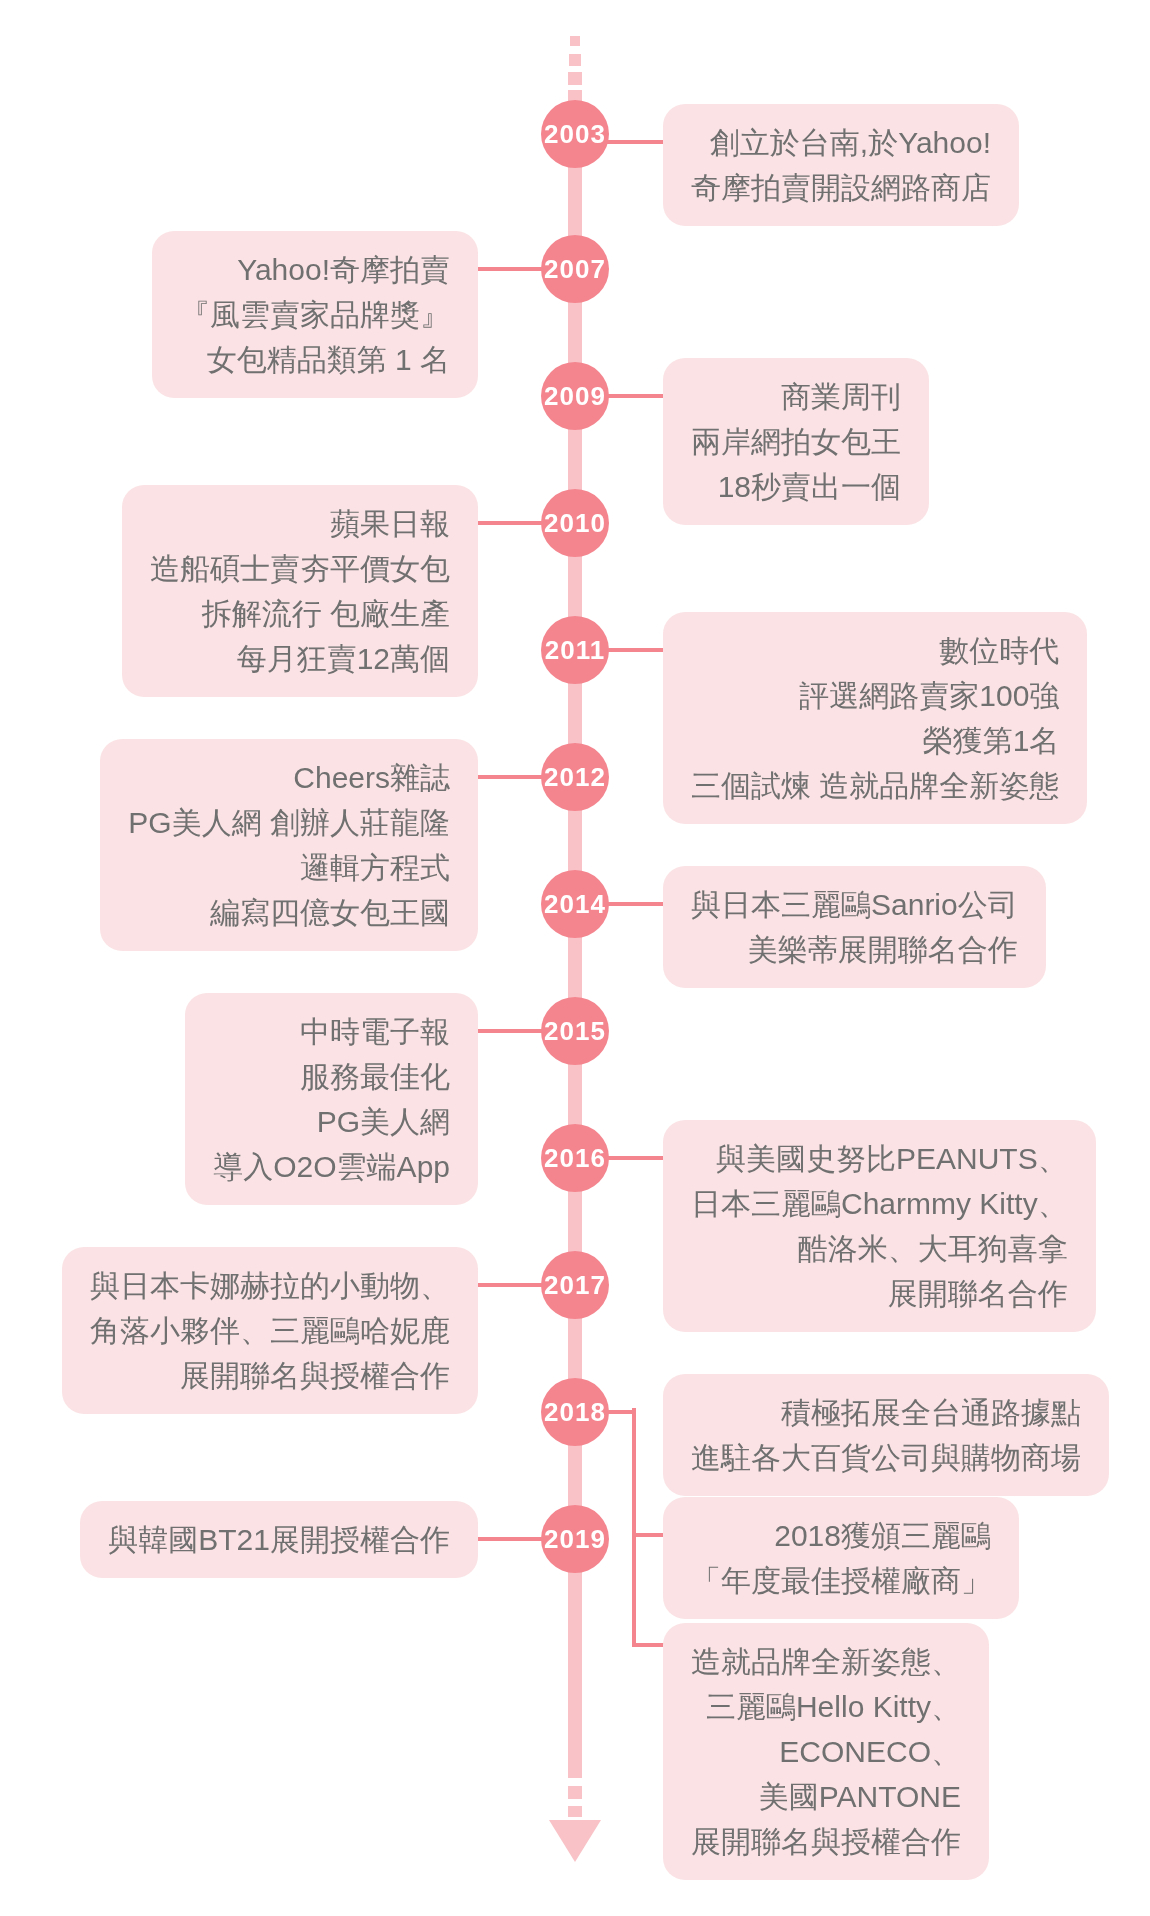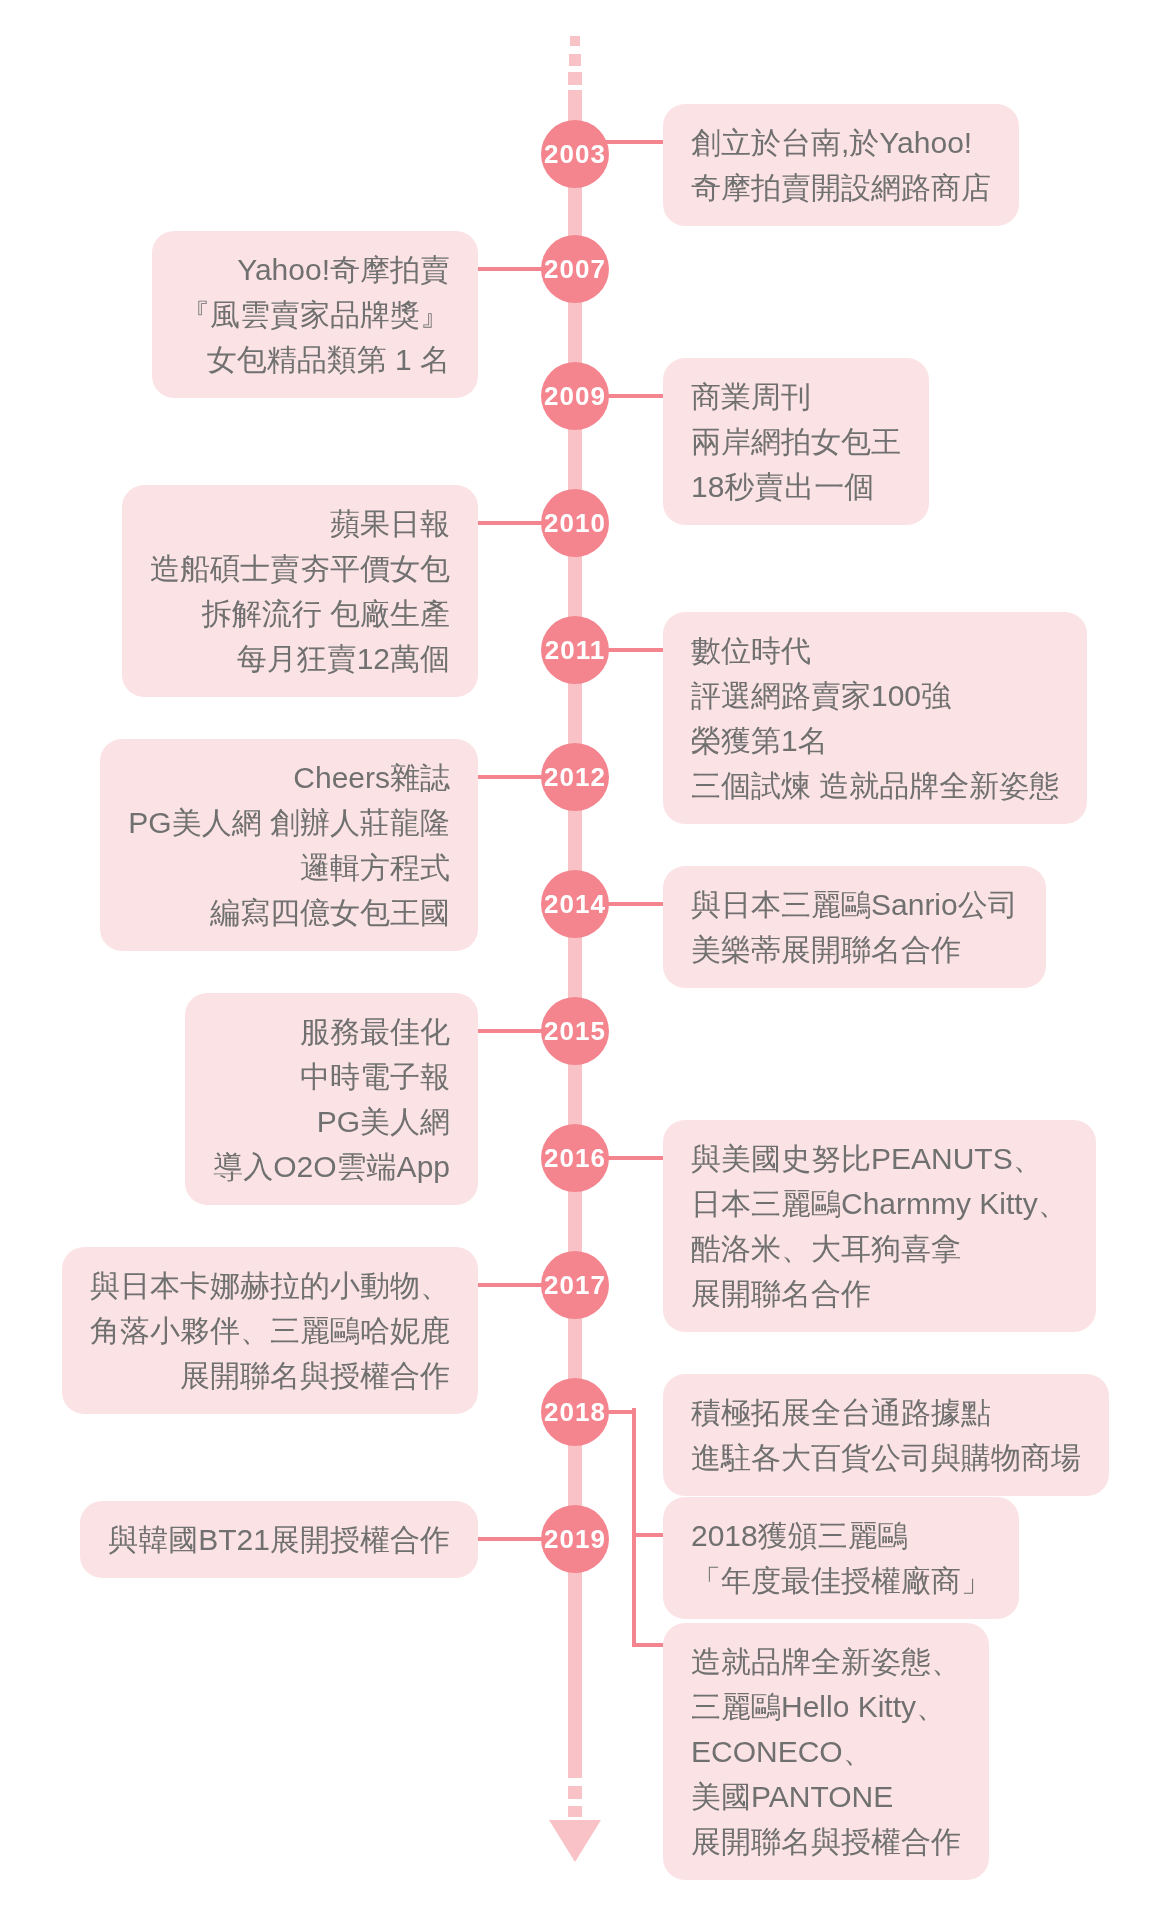--- a/index.html
+++ b/index.html
@@ -25,21 +25,21 @@
   .conn{position:absolute;height:4px;background:#F4858F;z-index:1;}
   .conn-r{left:605px;width:60px;}
   .conn-l{left:476px;width:69px;}
   .branch-v{position:absolute;left:632px;width:4px;background:#F4858F;z-index:1;}
   .stub{position:absolute;left:632px;width:33px;height:4px;background:#F4858F;z-index:1;}
   
   .box{
     position:absolute;background:#FBE3E5;border-radius:22px;
     padding:16px 28px;color:#707070;font-size:30px;line-height:45px;z-index:2;
   }
-  .box-r{left:663px;text-align:left;}
+  .box-r{left:663px;text-align:right;}
   .box-l{right:672px;text-align:right;}
   .bl{white-space:nowrap;}
 </style>
 </head>
 <body>
 
 <div class="canvas">
 
   <div class="spine-dash" style="left:570px;top:36px;width:10px;height:10px;"></div>
   <div class="spine-dash" style="left:569px;top:54px;width:12px;height:12px;"></div>
@@ -59,21 +59,21 @@
   <div class="conn conn-l" style="top:521px;"></div>
   <div class="conn conn-r" style="top:648px;"></div>
   <div class="conn conn-l" style="top:775px;"></div>
   <div class="conn conn-r" style="top:902px;"></div>
   <div class="conn conn-l" style="top:1029px;"></div>
   <div class="conn conn-r" style="top:1156px;"></div>
   <div class="conn conn-l" style="top:1283px;"></div>
   <div class="conn conn-r" style="top:1410px;width:30px;"></div>
   <div class="conn conn-l" style="top:1537px;"></div>
 
-  <div class="node" style="top:120px;">2003</div>
+  <div class="node" style="top:100px;">2003</div>
   <div class="node" style="top:235px;">2007</div>
   <div class="node" style="top:362px;">2009</div>
   <div class="node" style="top:489px;">2010</div>
   <div class="node" style="top:616px;">2011</div>
   <div class="node" style="top:743px;">2012</div>
   <div class="node" style="top:870px;">2014</div>
   <div class="node" style="top:997px;">2015</div>
   <div class="node" style="top:1124px;">2016</div>
   <div class="node" style="top:1251px;">2017</div>
   <div class="node" style="top:1378px;">2018</div>
@@ -116,22 +116,22 @@
     <div class="bl">邏輯方程式</div>
     <div class="bl">編寫四億女包王國</div>
   </div>
 
   <div class="box box-r" style="top:866px;">
     <div class="bl">與日本三麗鷗Sanrio公司</div>
     <div class="bl">美樂蒂展開聯名合作</div>
   </div>
 
   <div class="box box-l" style="top:993px;">
+    <div class="bl">中時電子報</div>
     <div class="bl">服務最佳化</div>
-    <div class="bl">中時電子報</div>
     <div class="bl">PG美人網</div>
     <div class="bl">導入O2O雲端App</div>
   </div>
 
   <div class="box box-r" style="top:1120px;">
     <div class="bl">與美國史努比PEANUTS、</div>
     <div class="bl">日本三麗鷗Charmmy Kitty、</div>
     <div class="bl">酷洛米、大耳狗喜拿</div>
     <div class="bl">展開聯名合作</div>
   </div>

